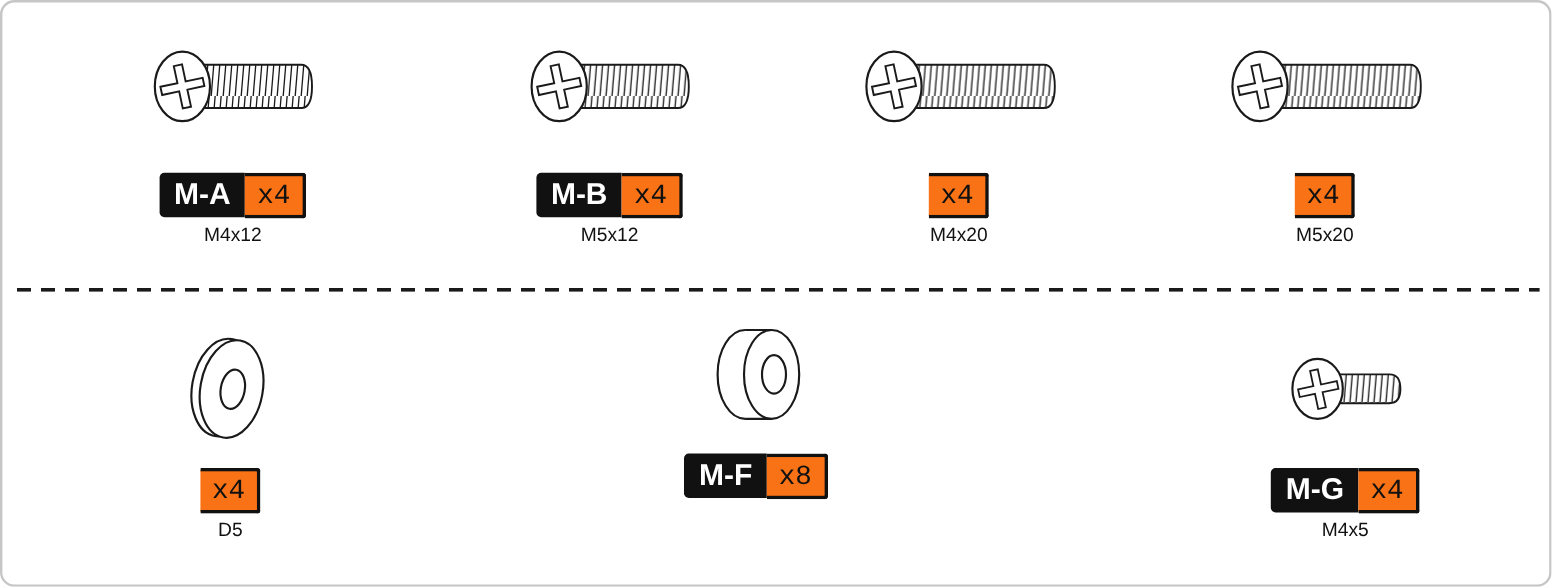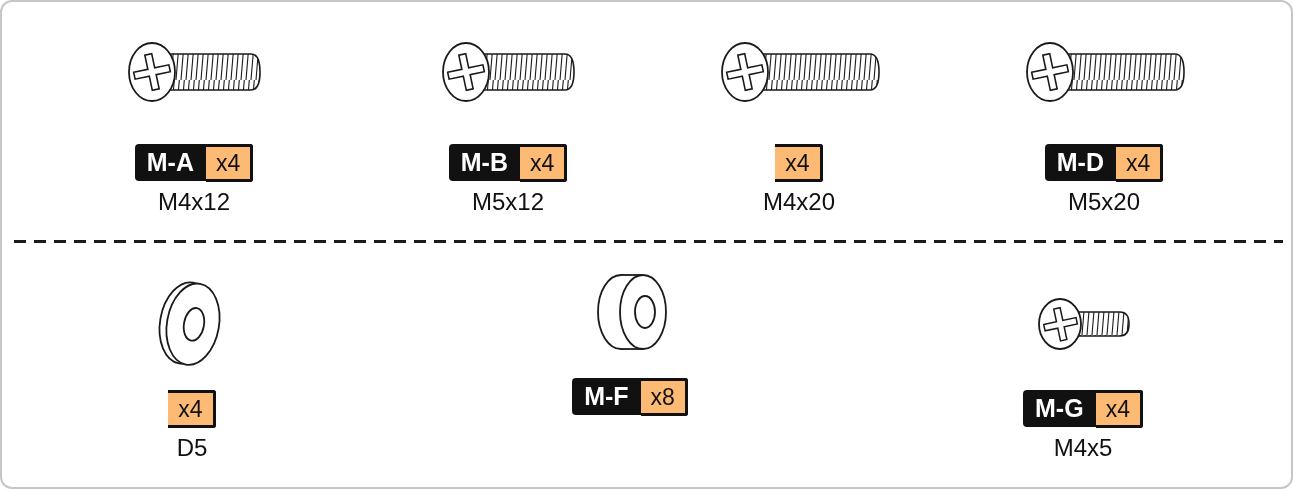--- a/index.html
+++ b/index.html
@@ -34,51 +34,52 @@
   .badge { display: flex; align-items: stretch; height: 37px; }
   .badge-id {
     display: flex; align-items: center;
     background: #111111; color: #ffffff;
     font-weight: bold; font-size: 25px;
     padding: 8px 12px;
     border-radius: 4px 0 0 4px;
   }
   .badge-qty {
     display: flex; align-items: center;
-    background: #fdba74; color: #111111;
+    background: #f97316; color: #111111;
     font-size: 23px;
     padding: 16px 10px;
     border: 3px solid #111111;
     border-left: none;
     border-radius: 0 3px 3px 0;
+    font-family: Liberation Mono, monospace;
   }
   .size {
     margin-top: 7px;
-    font-size: 24px;
+    font-size: 16px;
     color: #111111;
     min-height: 24px;
     text-align: center;
   }
 
   .divider {
     position: absolute;
     left: 12px;
     top: 238px;
     width: 1269px;
     height: 3px;
     background: repeating-linear-gradient(90deg, #1a1a1a 0 12px, transparent 12px 20px);
   }
 
   .item-a { left: 62px;  top: 30px; }
   .item-b { left: 376px; top: 30px; }
   .item-c { left: 667px; top: 30px; }
   .item-d { left: 972px; top: 30px; }
   .item-e { left: 60px;  top: 256px; }
   .item-f { left: 498px; top: 244px; }
-  .item-g { left: 951px; top: 256px; }
+  .item-g { left: 989px; top: 256px; }
 
   .defs-svg { position: absolute; width: 0; height: 0; }
 </style>
 </head>
 <body>
 
 <svg class="defs-svg" aria-hidden="true">
   <defs>
     <pattern id="thr" patternUnits="userSpaceOnUse" width="5" height="40">
       <rect width="5" height="40" fill="#ffffff"></rect>
@@ -162,21 +163,20 @@
     <figcaption class="size">M4x20</figcaption>
   </figure>
 
   <figure class="item row1 item-d">
     <div class="art">
       <svg width="163" height="64" viewBox="0 0 163 64">
           <use href="#sym-screw-20"></use>
         </svg>
     </div>
     <div class="badge">
-      <span class="badge-id">M-D</span>
       <span class="badge-qty">x4</span>
     </div>
     <figcaption class="size">M5x20</figcaption>
   </figure>
 
   <div class="divider"></div>
 
   <figure class="item row2 item-e">
     <div class="art">
       <svg width="72" height="100" viewBox="0 0 72 100">

